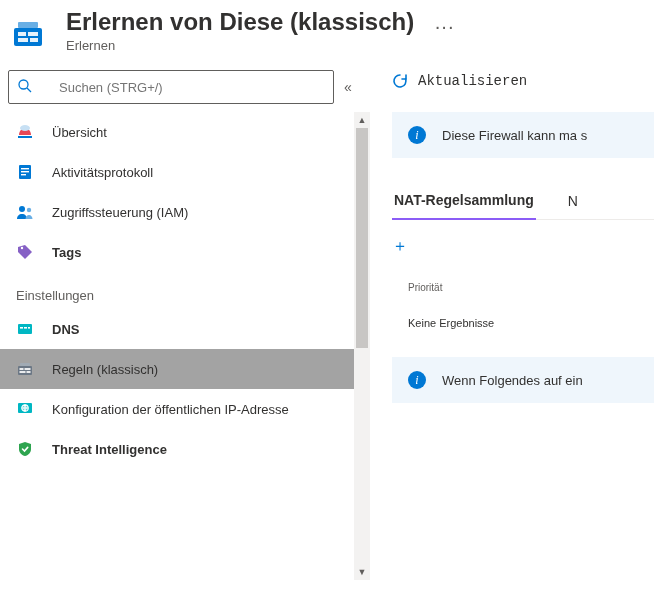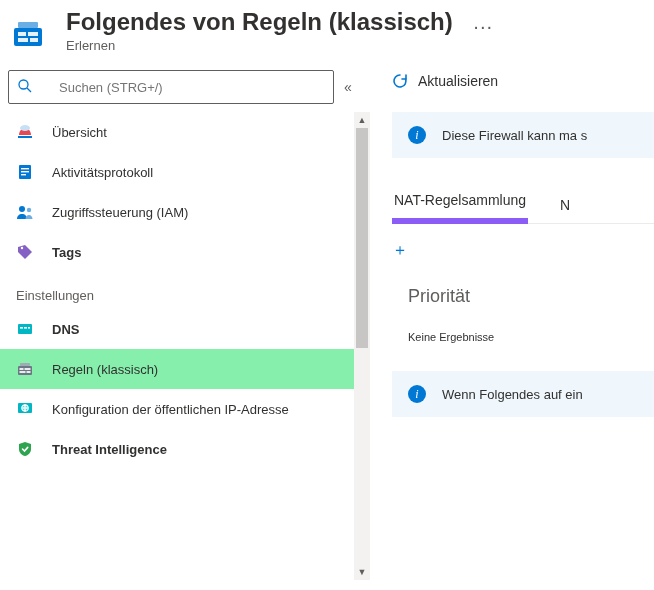--- a/index.html
+++ b/index.html
@@ -132,35 +132,36 @@
   .nav-item {
     display: flex;
     align-items: center;
     height: 40px;
     padding: 0 20px 0 16px;
     cursor: pointer;
     white-space: nowrap;
   }
   .nav-item .ico { width: 18px; height: 18px; flex:0 0 18px; display:flex; align-items:center; justify-content:center; }
   .nav-item .lbl { margin-left: 18px; font-size: 13px; color: #323130; }
-  .nav-item.selected { background: #86efac; }
+  .nav-item.selected { background: #a3a3a3; }
   .nav-item.bold .lbl { font-weight: 600; }
 
   .nav-group {
     padding: 16px 0 6px 16px;
     font-size: 13px;
     color: #605e5c;
   }
 
   
   .cmdbar {
     display: flex;
     align-items: center;
     height: 44px;
     padding-top: 10px;
+    font-family: Liberation Mono, monospace;
   }
   .cmd {
     display: flex;
     align-items: center;
     font-size: 14px;
     color: #323130;
     cursor: pointer;
   }
   .cmd .ico { width:16px; height:16px; color:#0078d4; margin-right: 10px; display:flex; align-items:center; justify-content:center;}
 
@@ -190,39 +191,39 @@
   }
   .tab {
     font-size: 14px;
     color: #323130;
     padding: 0 2px 10px 2px;
     margin-right: 30px;
     cursor: pointer;
     white-space: nowrap;
   }
   .tab.active {
-    font-weight: 400;
-    border-bottom: 6px solid #8b5cf6;
+    font-weight: 700;
+    border-bottom: 2px solid #8b5cf6;
     margin-bottom: -1px;
   }
 
   .add-link {
     display: flex;
     align-items: center;
     color: #0078d4;
     font-size: 14px;
     margin-top: 18px;
     cursor: pointer;
     white-space: nowrap;
   }
   .add-link .plus { font-size: 16px; margin-right: 8px; line-height: 1; }
 
   .col-header {
     margin-top: 28px;
-    font-size: 18px;
+    font-size: 10px;
     color: #605e5c;
     padding-left: 16px;
   }
   .no-results {
     margin-top: 24px;
     font-size: 11px;
     color: #323130;
     padding-left: 16px;
   }
 </style>
@@ -234,21 +235,21 @@
     <svg viewBox="0 0 32 32">
       <rect x="2" y="10" width="28" height="18" rx="2" fill="#0078d4"></rect>
       <rect x="6" y="4" width="20" height="6" rx="1" fill="#69afe5"></rect>
       <rect x="6" y="14" width="8" height="4" fill="#ffffff" opacity="0.9"></rect>
       <rect x="16" y="14" width="10" height="4" fill="#ffffff" opacity="0.9"></rect>
       <rect x="6" y="20" width="10" height="4" fill="#ffffff" opacity="0.9"></rect>
       <rect x="18" y="20" width="8" height="4" fill="#ffffff" opacity="0.9"></rect>
     </svg>
   </span>
   <div class="titles">
-    <h1>Folgendes von Regeln (klassisch)</h1>
+    <h1>Erlernen von Diese (klassisch)</h1>
     <div class="subtitle">Erlernen</div>
   </div>
   <div class="more">···</div>
 </div>
 
 <div class="body">
   <div class="side">
     <div class="search-row">
       <div class="search-box">
         <span>

